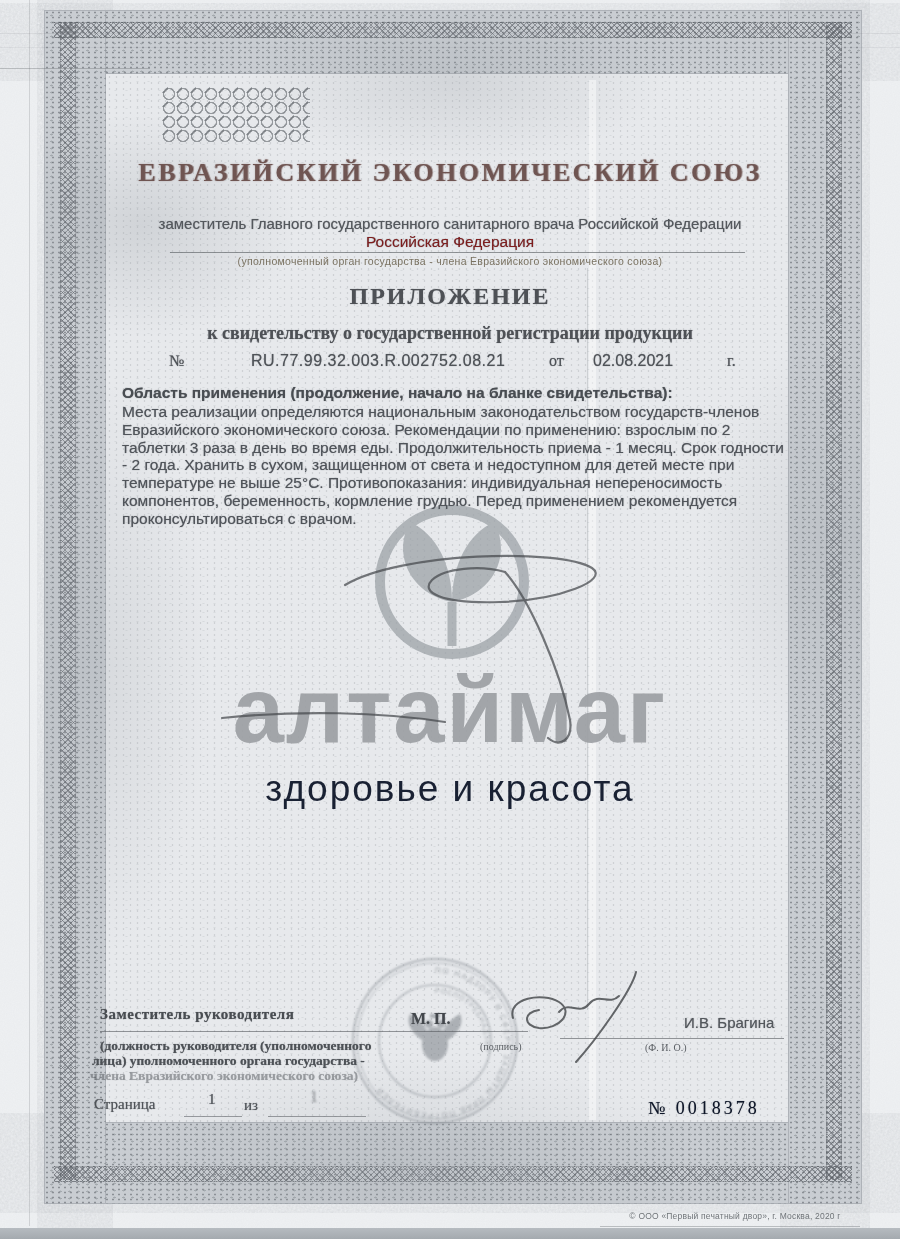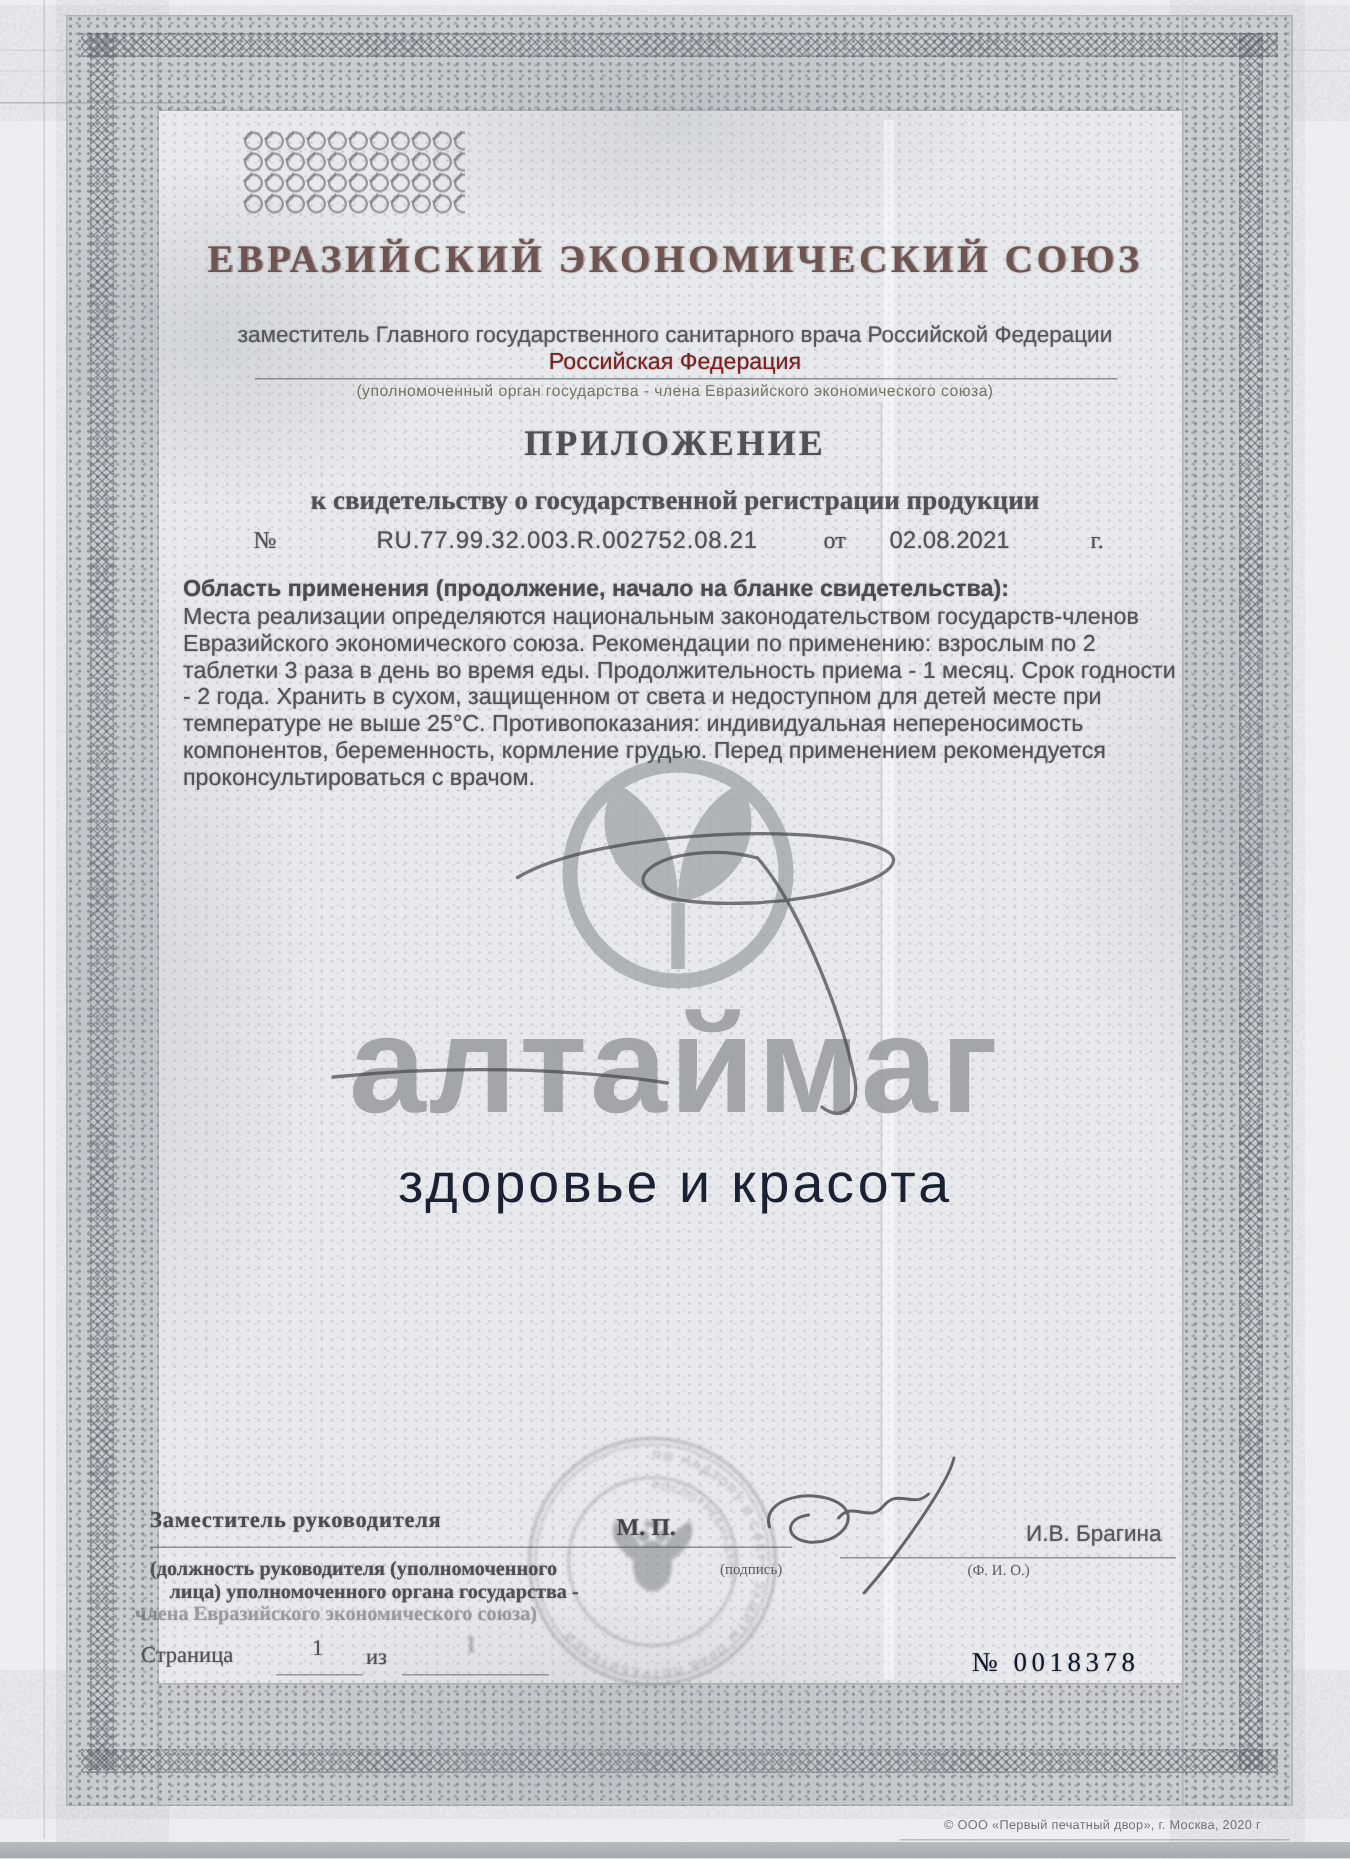--- a/index.html
+++ b/index.html
@@ -124,21 +124,21 @@
   #stamp-mark{left:411px;top:1010px;z-index:6;font-family:"Liberation Serif",serif;
     font-weight:bold;font-size:16px;color:#43474c;}
   #signer-name{left:684px;top:1014px;z-index:6;font-size:15px;color:#54585d;}
   #sig-line-left{left:100px;top:1031px;width:428px;height:1px;z-index:6;background:rgba(85,89,94,.6);}
   #sig-line-right{left:560px;top:1038px;width:224px;height:1px;z-index:6;background:rgba(85,89,94,.6);}
   #caption-sign{left:480px;top:1041px;z-index:6;font-family:"Liberation Serif",serif;font-size:10px;color:#5a5e63;}
   #caption-fio{left:645px;top:1042px;z-index:6;font-family:"Liberation Serif",serif;font-size:10px;color:#5a5e63;}
   .pos-caption{z-index:6;font-family:"Liberation Serif",serif;font-weight:bold;
     font-size:13.5px;color:#4d5156;}
   #pos-caption-1{left:100px;top:1038px;}
-  #pos-caption-2{left:113px;top:1053px;}
+  #pos-caption-2{left:92px;top:1053px;}
   #pos-caption-3{left:90px;top:1068px;opacity:.5;}
   #signature-small{left:495px;top:958px;z-index:7;}
 
   
   #page-label{left:94px;top:1096px;z-index:6;font-family:"Liberation Serif",serif;font-size:15px;color:#4f5358;}
   #page-current{left:208px;top:1091px;z-index:6;font-family:"Liberation Serif",serif;font-size:15px;color:#4f5358;}
   #page-underline-1{left:184px;top:1116px;width:58px;height:1px;z-index:6;background:rgba(85,89,94,.55);}
   #of-label{left:244px;top:1097px;z-index:6;font-family:"Liberation Serif",serif;font-size:15px;color:#4f5358;}
   #page-underline-2{left:268px;top:1116px;width:98px;height:1px;z-index:6;background:rgba(85,89,94,.55);}
   #page-total{left:310px;top:1088px;z-index:6;font-family:"Liberation Serif",serif;font-size:16px;

